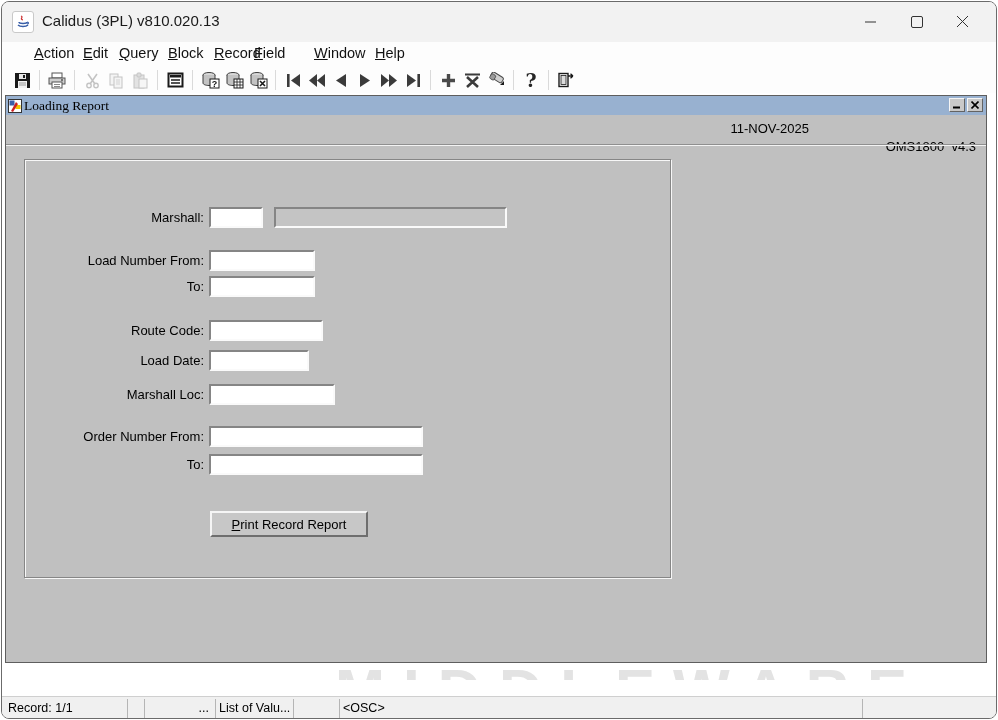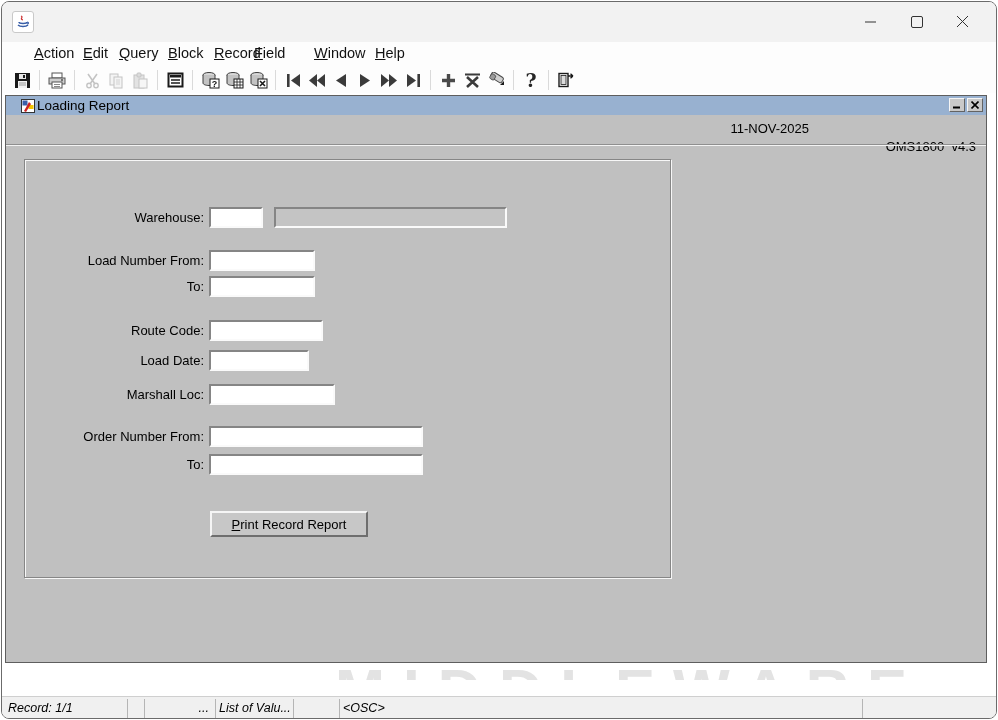--- a/index.html
+++ b/index.html
@@ -22,21 +22,21 @@
   
   .toolbar { position:absolute; left:0; top:65px; width:100%; height:26px; background:#fdfdfd;
     display:flex; align-items:center; padding-left:8px; }
   .tbtn { width:24px; height:22px; display:flex; align-items:center; justify-content:center; flex:0 0 auto; }
   .tsep { width:1px; height:20px; background:#dadada; margin:0 5px; flex:0 0 auto; }
   .helpq { font-family:"DejaVu Serif", serif; font-weight:bold; font-size:19px; color:#262626; line-height:1; }
   
   .mdi { position:absolute; left:0; top:91px; width:100%; height:603px; background:#ffffff; }
   .iw { position:absolute; left:3px; top:2px; width:982px; height:568px; border:1px solid #5e5e5e; background:#c0c0c0; }
   .iw-titlebar { position:absolute; left:0; top:0; width:100%; height:19px; background:#98b1d0;
-    display:flex; align-items:center; padding-left:15px; }
+    display:flex; align-items:center; padding-left:2px;font-family:Liberation Serif, serif; }
   .iw-title { font-size:13.5px; color:#000; margin-left:2px; }
   .iw-btn { width:16px; height:14px; background:#c9c9c9; border:1px solid; border-color:#f5f5f5 #636363 #636363 #f5f5f5;
     display:flex; align-items:center; justify-content:center; font-size:10px; font-weight:bold; color:#000;
     line-height:1; margin-left:2px; cursor:default; }
   .iw-btns { position:absolute; right:3px; top:2px; display:flex; }
   .iw-header { position:absolute; left:0; top:19px; width:100%; height:24px; font-size:13px; color:#000; }
   .hdr-l { position:absolute; left:10px; top:6px; display:flex; }
   .hdr-date { position:absolute; right:177px; top:6px; }
   .hdr-mod { position:absolute; right:10px; top:24px; }
   .iw-divider { position:absolute; left:0; top:48px; width:100%; height:2px;
@@ -52,37 +52,38 @@
     border:2px solid; border-color:#f5f5f5 #6e6e6e #6e6e6e #f5f5f5; font-size:13px; color:#000;
     font-family:"Liberation Sans", sans-serif; cursor:default; }
   
   .watermark { position:absolute; left:333px; top:572px; width:648px; height:15px; overflow:hidden; }
   .watermark span { display:block; font-size:60px; line-height:60px; font-weight:bold; letter-spacing:18px;
     color:#e3e3e3; margin-top:-4px; white-space:nowrap; }
   
   .statusbar { position:absolute; left:0; top:694px; width:100%; height:24px; background:#f0f0f0;
     border-top:1px solid #cfcfcf; font-size:12.5px; color:#000; }
   .sb-div { position:absolute; top:2px; width:1px; height:19px; background:#b5b5b5; }
-  .sb-text { position:absolute; top:4px;font-style:italic; }
+  .sb-text { position:absolute; top:4px; }
   svg { display:block; }
 </style>
 </head>
 <body>
 
 <div class="window">
 
   <div class="titlebar">
     <div class="java-icon">
       <svg width="16" height="16" viewBox="0 0 16 16">
         <path d="M6 2 C9 3 4 5 8 6" fill="none" stroke="#c33" stroke-width="1.2"></path>
         <path d="M4 8 C4 10 12 10 12 8" fill="none" stroke="#3a5fa8" stroke-width="1.5"></path>
         <path d="M3 11 C5 13 11 13 13 11" fill="none" stroke="#3a5fa8" stroke-width="1.5"></path>
         <path d="M12 8 C14 8 14 10 12 10" fill="none" stroke="#3a5fa8" stroke-width="1.2"></path>
       </svg>
     </div>
+    <div class="app-title">Calidus (3PL) v810.020.13</div>
     <div class="winctl min">
       <svg width="12" height="12" viewBox="0 0 12 12">
           <line x1="0" y1="6" x2="11" y2="6" stroke="#333" stroke-width="1"></line>
         </svg>
     </div>
     <div class="winctl max">
       <svg width="12" height="12" viewBox="0 0 12 12">
           <rect x="0.5" y="0.5" width="11" height="11" rx="1.5" fill="none" stroke="#333" stroke-width="1"></rect>
         </svg>
     </div>
@@ -282,21 +283,21 @@
       </div>
 
       <div class="iw-header">
         <span class="hdr-date">11-NOV-2025</span>
         <span class="hdr-mod"><span>OMS1800</span>&nbsp;&nbsp;<span>v4.3</span></span>
       </div>
       <div class="iw-divider"></div>
 
       <div class="frame">
 
-        <div class="flabel" style="top:50px">Warehouse:</div>
+        <div class="flabel" style="top:50px">Marshall:</div>
         <input class="tfield" style="left: 184px; top: 47px; width: 54px;" value="">
         <input class="tfield dis" style="left: 249px; top: 47px; width: 233px;" disabled="" value="">
 
         <div class="flabel" style="top:93px">Load Number From:</div>
         <input class="tfield" style="left: 184px; top: 90px; width: 106px;" value="">
 
         <div class="flabel" style="top:119px">To:</div>
         <input class="tfield" style="left: 184px; top: 116px; width: 106px;" value="">
 
         <div class="flabel" style="top:163px">Route Code:</div>

